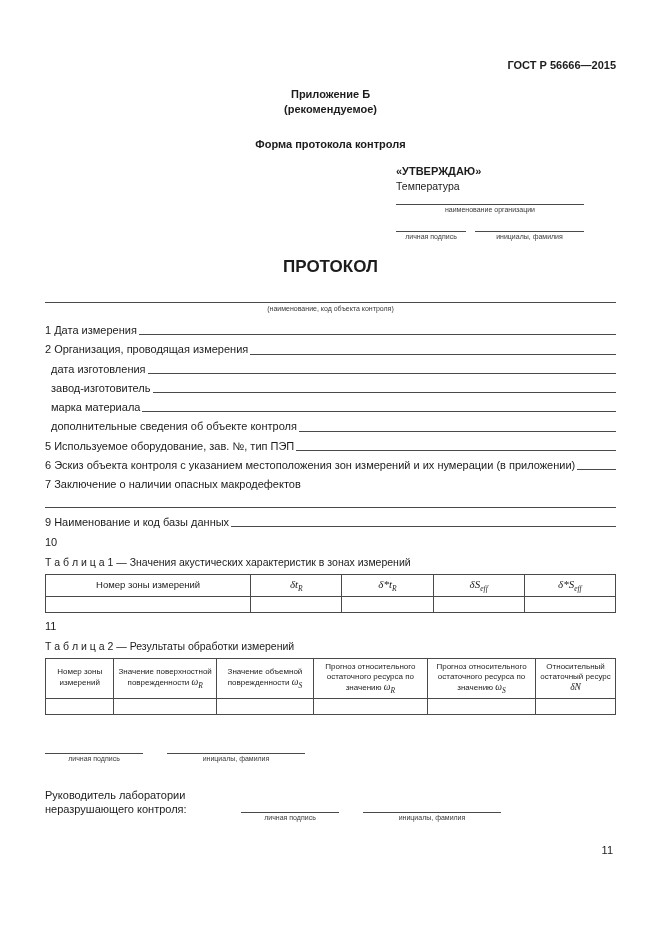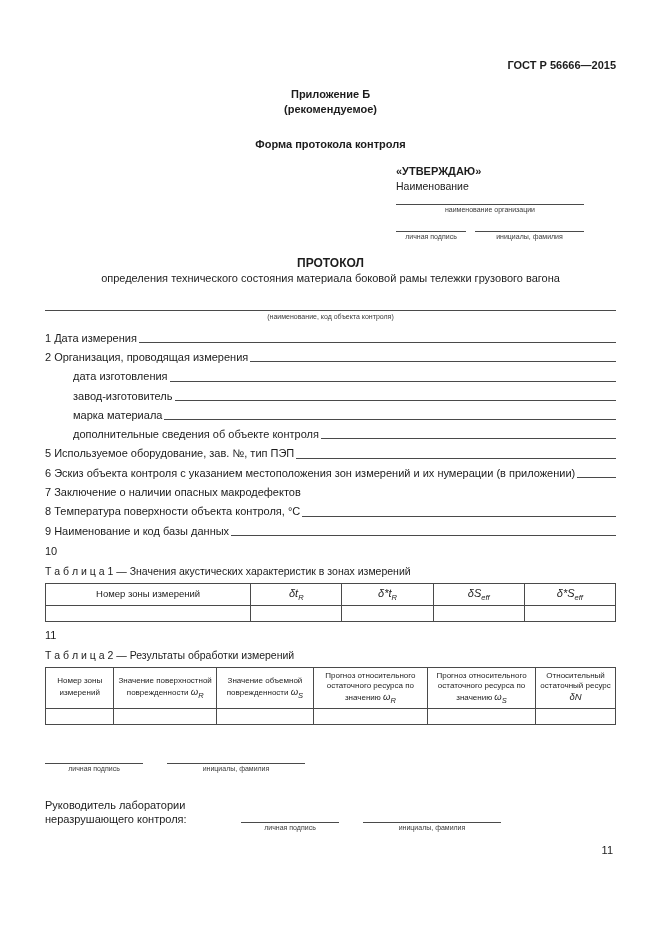--- a/index.html
+++ b/index.html
@@ -18,38 +18,38 @@
   .approval { width:188px; margin:13px 32px 0 auto; font-size:10.5px; }
   .approval-title { font-weight:bold; font-size:11px; }
   .approval-role { margin-top:2px; }
   .u-line { border-bottom:1px solid #4a4a4a; height:11px; }
   .cap { font-size:7px; color:#3a3a3a; text-align:center; line-height:1.4; }
   .approval-row2 { display:flex; gap:9px; margin-top:6px; }
   .approval-row2 .slot-a { flex:0 0 70px; }
   .approval-row2 .slot-b { flex:1 1 auto; }
   .approval-date { margin-top:6px; font-size:10.5px; letter-spacing:0.2px; }
 
-  .protocol-title { margin-top:14px; font-weight:bold; font-size:12px; }
+  .protocol-title { margin-top:14px; font-weight:bold; font-size:17px; }
   .protocol-sub { font-size:11px; }
   .objline { border-bottom:1px solid #4a4a4a; height:13px; margin-top:12px; }
   .obj-cap { font-size:7px; color:#3a3a3a; text-align:center; margin-top:1px; }
 
   .items { margin-top:10px; }
   .item { display:flex; margin-top:5px; min-height:13px; }
   .item .lbl { white-space:nowrap; padding-right:2px; }
   .item .fill { flex:1 1 auto; min-width:0; border-bottom:1px solid #4a4a4a; transform:translateY(-2px); }
-  .item.indent { margin-left:28px; }
+  .item.indent { margin-left:6px; }
   .item-num { margin-top:6px; }
 
   .tcap { margin-top:7px; font-size:10.5px; }
   table { border-collapse:collapse; width:100%; margin-top:4px; table-layout:fixed; }
   th, td { border:1px solid #4a4a4a; font-weight:normal; text-align:center; vertical-align:middle; }
   .t1 th { font-size:9.5px; height:22px; padding:2px 3px; }
   .t1 td, .t2 td { height:16px; }
-  .sym { font-family:Liberation Sans, sans-serif; font-style:italic; font-size:11px; }
+  .sym { font-family:Liberation Serif, serif; font-style:italic; font-size:11px; }
   .sym sub { font-size:7.5px; font-style:italic; }
   .t2 th { font-size:8px; padding:3px 2px; line-height:1.25; }
   .t2 .sym { font-size:9.5px; }
 
   .sig-block { margin-top:28px; }
   .sig-row { display:flex; align-items:flex-start; }
   .sig-row + .sig-row { margin-top:24px; }
   .sig-label { width:196px; font-size:11px; }
   .sig-slots { display:flex; gap:24px; flex:1 1 auto; }
   .slot-sign { width:98px; }
@@ -67,39 +67,38 @@
 
   <div class="appendix centered">
     <div>Приложение Б</div>
     <div>(рекомендуемое)</div>
   </div>
 
   <div class="form-title centered">Форма протокола контроля</div>
 
   <div class="approval">
     <div class="approval-title">«УТВЕРЖДАЮ»</div>
-    <div class="approval-role">Наименование</div>
+    <div class="approval-role">Температура</div>
     <div>
       <div class="u-line"></div>
       <div class="cap">наименование организации</div>
     </div>
     <div class="approval-row2">
       <div class="slot-a">
         <div class="u-line"></div>
         <div class="cap">личная подпись</div>
       </div>
       <div class="slot-b">
         <div class="u-line"></div>
         <div class="cap">инициалы, фамилия</div>
       </div>
     </div>
   </div>
 
   <div class="protocol-title centered">ПРОТОКОЛ</div>
-  <div class="protocol-sub centered">определения технического состояния материала боковой рамы тележки грузового вагона</div>
 
   <div class="objline"></div>
   <div class="obj-cap">(наименование, код объекта контроля)</div>
 
   <div class="items">
     <div class="item">
       <span class="lbl">1 Дата измерения</span>
         <span class="fill"></span>
     </div>
     <div class="item">
@@ -127,21 +126,20 @@
         <span class="fill"></span>
     </div>
     <div class="item">
       <span class="lbl">6 Эскиз объекта контроля с указанием местоположения зон измерений и их нумерации (в приложении)</span>
         <span class="fill"></span>
     </div>
     <div class="item">
       <span class="lbl">7 Заключение о наличии опасных макродефектов</span>
     </div>
     <div class="item">
-      <span class="lbl">8 Температура поверхности объекта контроля, °С</span>
         <span class="fill"></span>
     </div>
     <div class="item">
       <span class="lbl">9 Наименование и код базы данных</span>
         <span class="fill"></span>
     </div>
   </div>
 
   <div class="item-num">10</div>
   <div class="tcap">Т а б л и ц а  1 — Значения акустических характеристик в зонах измерений</div>

